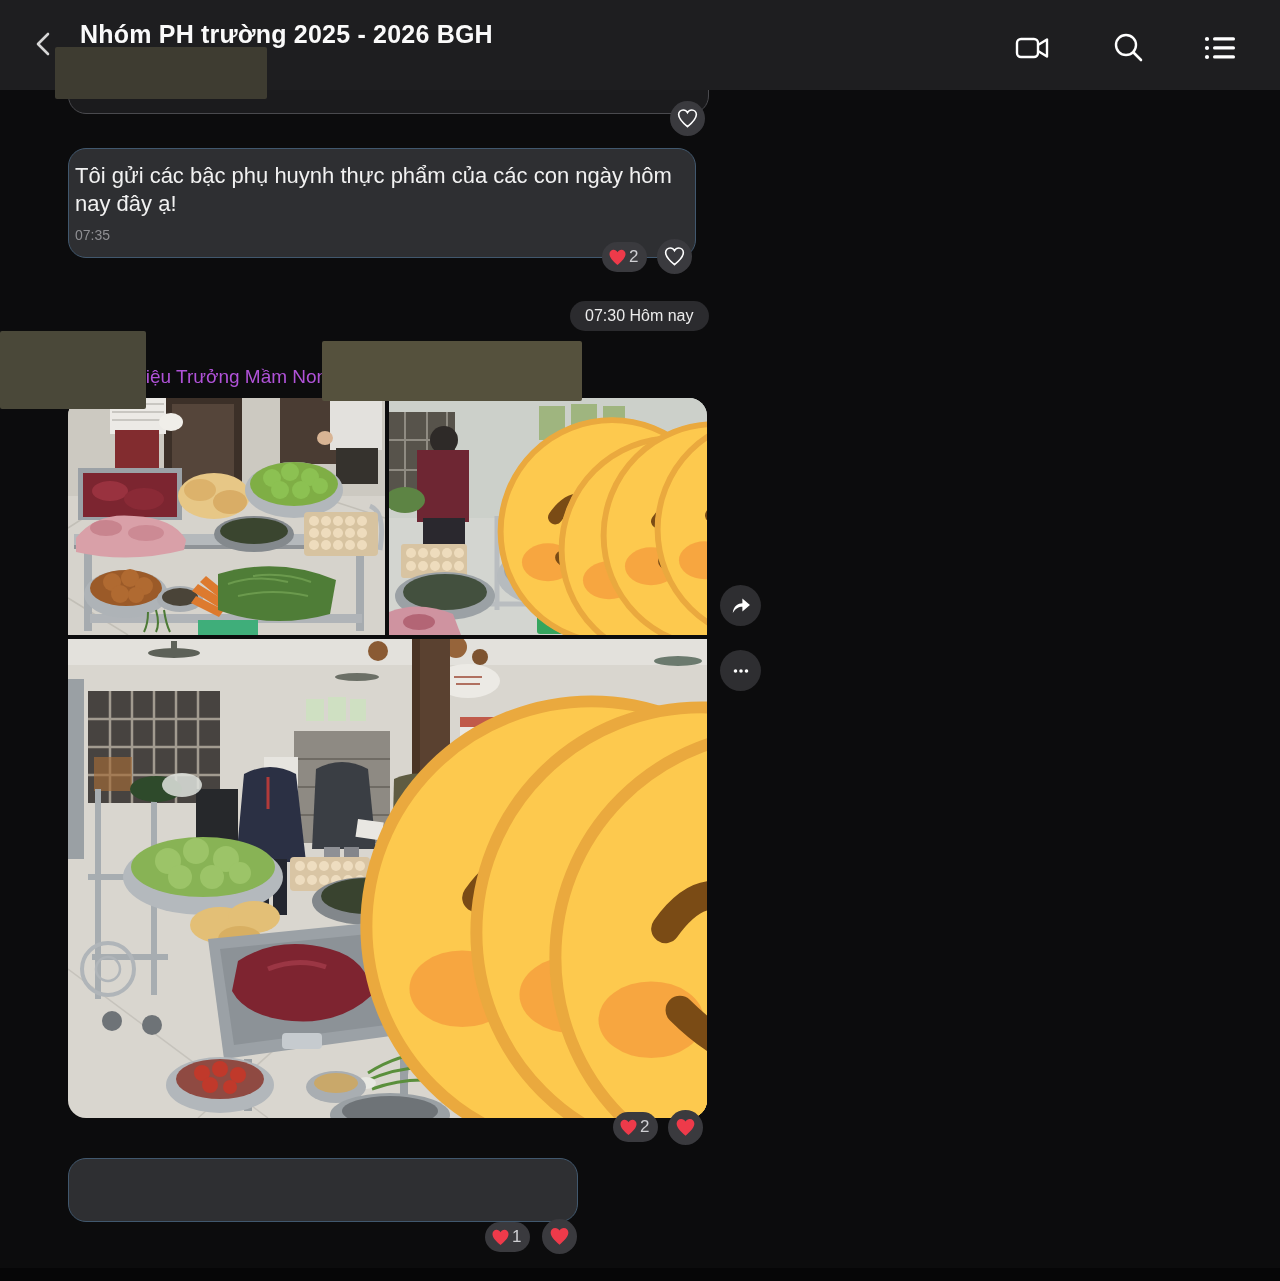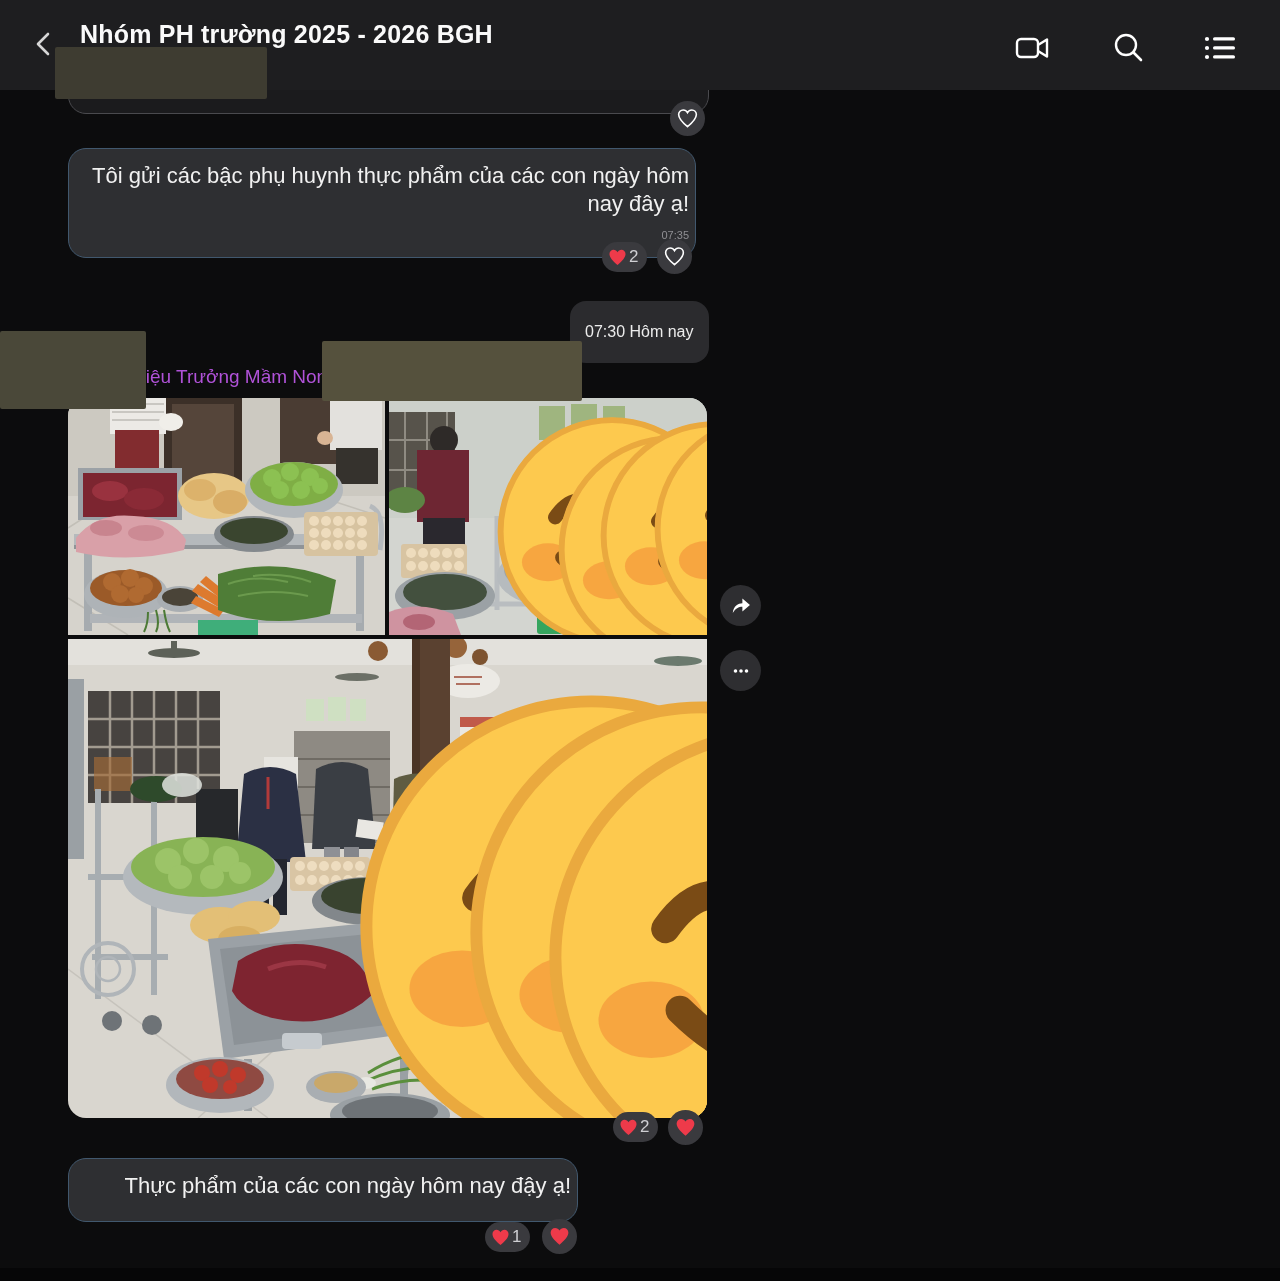--- a/index.html
+++ b/index.html
@@ -1,46 +1,46 @@
 <!DOCTYPE html>
 <html style="--accent-purple: #b052d8; --heart-red: #ee3a4a; --bubble-border: #41586e; --header-bg: #1e1e20; --chat-bg: #0c0c0d;"><head>
 <meta charset="utf-8">
 <style>
   html,body{margin:0;padding:0;background:#000;}
   .screen{
     position:relative;width:1280px;height:1281px;overflow:hidden;
-    background:#0c0c0d;font-family:"Liberation Sans",sans-serif;text-align:right;
+    background:#0c0c0d;font-family:"Liberation Sans",sans-serif;
     -webkit-font-smoothing:antialiased;
   }
   
   .header{position:absolute;left:0;top:0;width:1280px;height:90px;background:#1e1e20;z-index:30;}
   .back-icon{position:absolute;left:30px;top:30px;width:28px;height:28px;}
   .title{position:absolute;left:80px;top:20px;font-size:25px;font-weight:bold;color:#fafafa;letter-spacing:.2px;white-space:nowrap;}
   .hicon{position:absolute;top:28px;width:40px;height:40px;}
   .hicon.video{left:1012px;}
   .hicon.search{left:1108px;}
   .hicon.menu{left:1200px;}
   
   .blur{position:absolute;z-index:40;border-radius:2px;}
   .blur-header{left:55px;top:47px;width:212px;height:52px;background:#3e3c31;}
   .blur-avatar{left:0px;top:331px;width:146px;height:78px;background:#4a4839;z-index:22;}
   .blur-name{left:322px;top:341px;width:260px;height:60px;background:#55513d;z-index:22;}
   
   .bubble{position:absolute;box-sizing:border-box;background:#2e2f32;border:1.5px solid #41586e;border-radius:18px;color:#f1f1f1;font-size:22px;line-height:28px;padding:13px 6px 8px;z-index:10;}
-  .bubble .time{font-size:11px;color:#8f8f93;margin-top:3px;}
+  .bubble .time{font-size:14px;color:#8f8f93;margin-top:3px;}
   .bubble-partial{position:absolute;left:68px;top:-30px;width:639px;height:142px;background:#1b1b1d;border:1.5px solid #4a4a4e;border-radius:18px;z-index:5;}
   .bubble-1{left:68px;top:148px;width:628px;min-height:95px;}
   .bubble-2{left:68px;top:1158px;width:510px;min-height:64px;}
   
   .pill{position:absolute;display:flex;align-items:center;gap:2px;background:#3a3a3e;border-radius:15px;height:30px;padding:0 9px 0 6px;color:#cfcfd3;font-size:17px;z-index:25;}
   .pill svg{width:19px;height:19px;}
   .heart-btn{position:absolute;width:35px;height:35px;border-radius:50%;background:#3a3a3e;display:flex;align-items:center;justify-content:center;z-index:25;}
   .heart-btn svg{width:21px;height:21px;}
   
-  .date-pill{position:absolute;left:570px;top:301px;height:30px;display:flex;align-items:center;background:#2b2b2e;color:#ececec;font-size:16px;padding:16px 15px;border-radius:16px;z-index:10;}
+  .date-pill{position:absolute;left:570px;top:301px;height:30px;display:flex;align-items:center;background:#2b2b2e;color:#ececec;font-size:16px;padding:0 15px;border-radius:16px;z-index:10;}
   
   .sender-name{position:absolute;left:132px;top:366px;font-size:19px;color:var(--accent-purple,#b052d8);z-index:15;white-space:nowrap;}
   .sender-glyph{position:absolute;left:120px;top:363px;width:10px;height:24px;background:var(--accent-purple,#b052d8);border-radius:3px;z-index:14;}
   
   .photo{position:absolute;overflow:hidden;background:#222;z-index:10;}
   .photo svg{display:block;width:100%;height:100%;}
   .photo-a{left:68px;top:398px;width:317px;height:237px;border-radius:18px 0 0 0;}
   .photo-b{left:389px;top:398px;width:318px;height:237px;border-radius:0 18px 0 0;}
   .photo-c{left:68px;top:639px;width:639px;height:479px;border-radius:0 0 18px 18px;}
   .circle-btn{position:absolute;width:41px;height:41px;border-radius:50%;background:#2e2e31;display:flex;align-items:center;justify-content:center;z-index:20;}
@@ -559,21 +559,20 @@
       </svg>
     <span>2</span>
   </div>
   <div class="heart-btn" style="left:668px;top:1110px;">
     <svg viewBox="0 0 32 32">
         <use href="#sym-heart" fill="var(--heart-red,#ee3a4a)"></use>
       </svg>
   </div>
 
   <div class="bubble bubble-2">
-    <div style="white-space:nowrap;">Thực phẩm của các con ngày hôm nay đậy ạ!</div>
   </div>
   <div class="pill" style="left:485px;top:1222px;">
     <svg viewBox="0 0 32 32">
         <use href="#sym-heart" fill="var(--heart-red,#ee3a4a)"></use>
       </svg>
     <span>1</span>
   </div>
   <div class="heart-btn" style="left:542px;top:1219px;">
     <svg viewBox="0 0 32 32">
         <use href="#sym-heart" fill="var(--heart-red,#ee3a4a)"></use>

